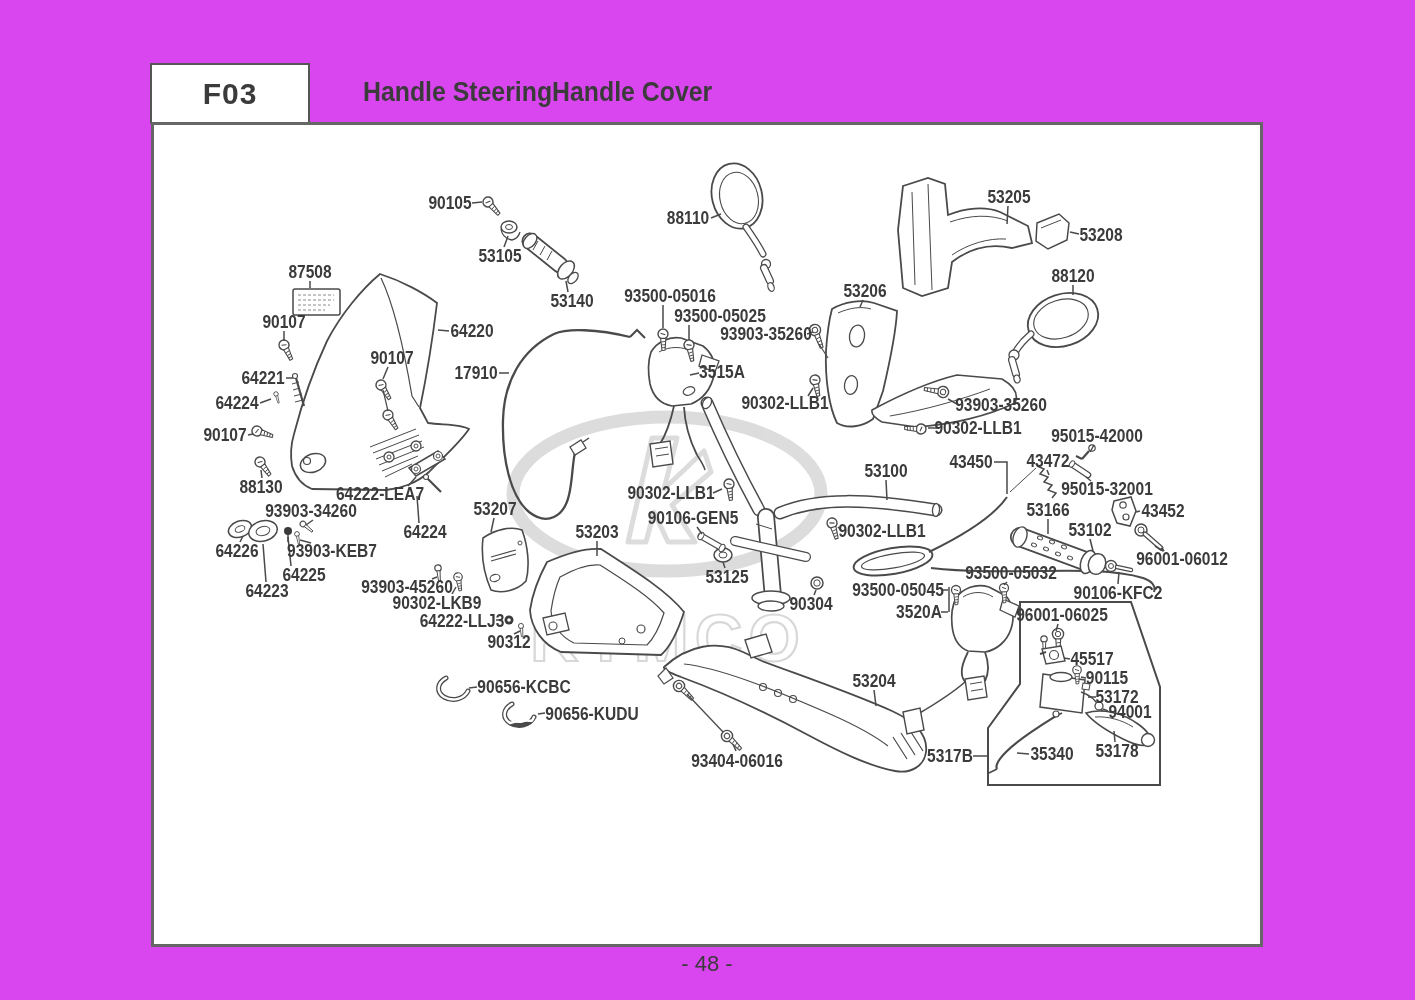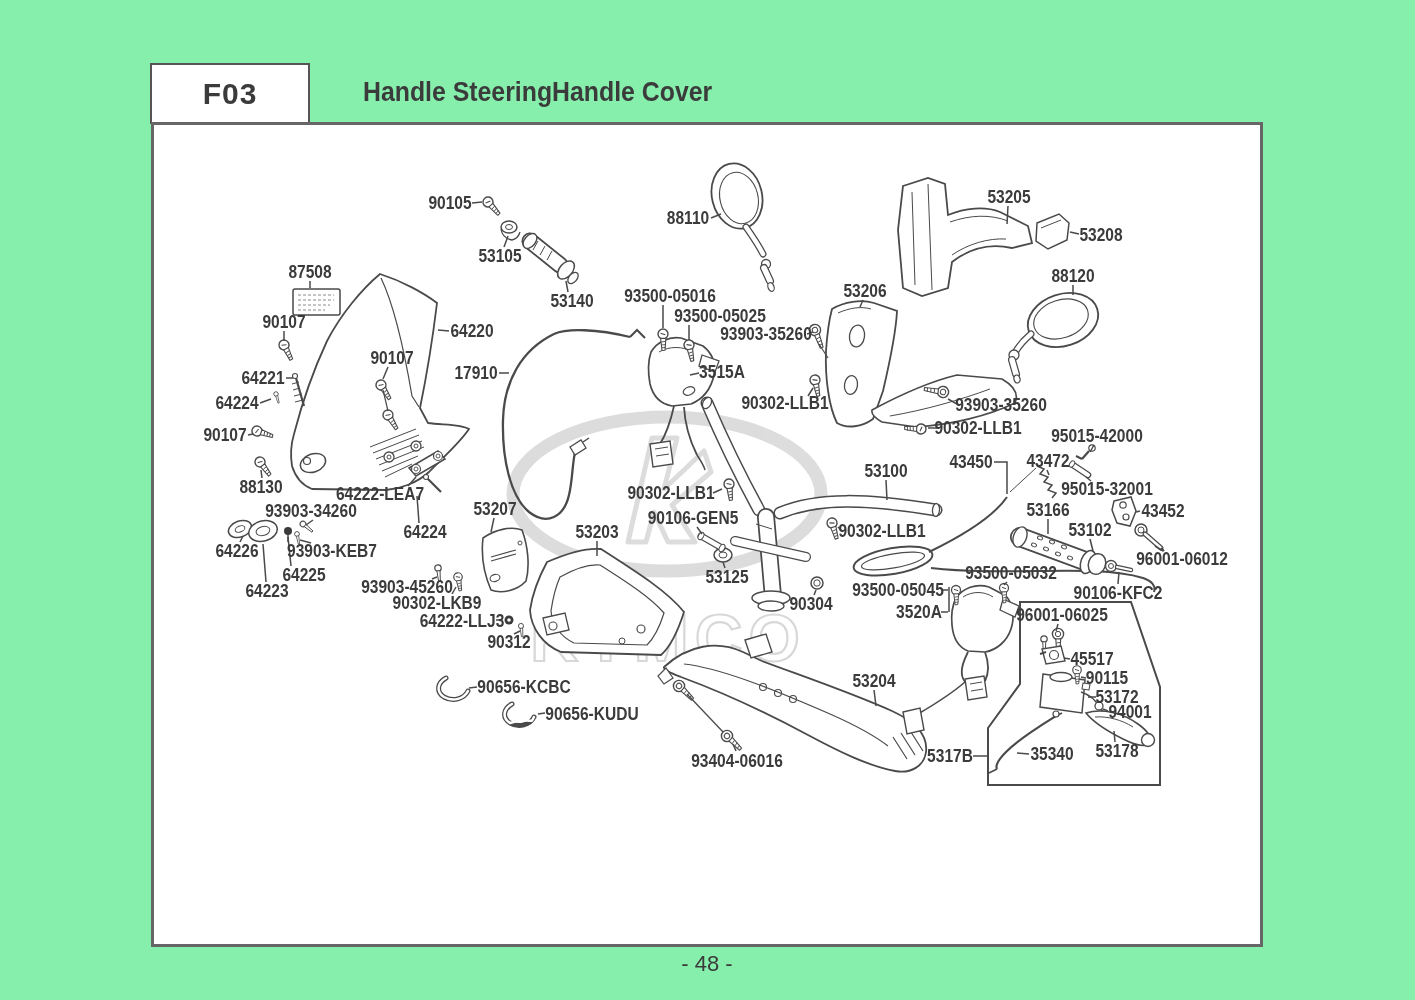--- a/index.html
+++ b/index.html
@@ -1,16 +1,16 @@
 <!DOCTYPE html>
 <html><head>
 <meta charset="utf-8">
 <style>
   html,body{margin:0;padding:0;background:#fff;}
-  .page{position:relative;width:1415px;height:1000px;background:#86efac;overflow:hidden;
+  .page{position:relative;width:1415px;height:1000px;background:#d946ef;overflow:hidden;
         font-family:"Liberation Sans",sans-serif;color:#3b3b3b;}
   .main-border{position:absolute;left:151px;top:122px;width:1112px;height:825px;
                border:3px solid #666;box-sizing:border-box;background:#fff;}
   .f03-box{position:absolute;left:150px;top:63px;width:160px;height:61px;box-sizing:border-box;
            border:2px solid #555;background:#fff;display:flex;align-items:center;justify-content:center;
            font-size:30px;font-weight:bold;letter-spacing:1px;}
   .page-title{position:absolute;left:363px;top:77px;font-size:27px;font-weight:bold;
               transform:scaleX(.92);transform-origin:left center;white-space:nowrap;}
   .footer{position:absolute;left:151px;top:951px;width:1112px;text-align:center;
           font-size:22px;font-weight:normal;}

